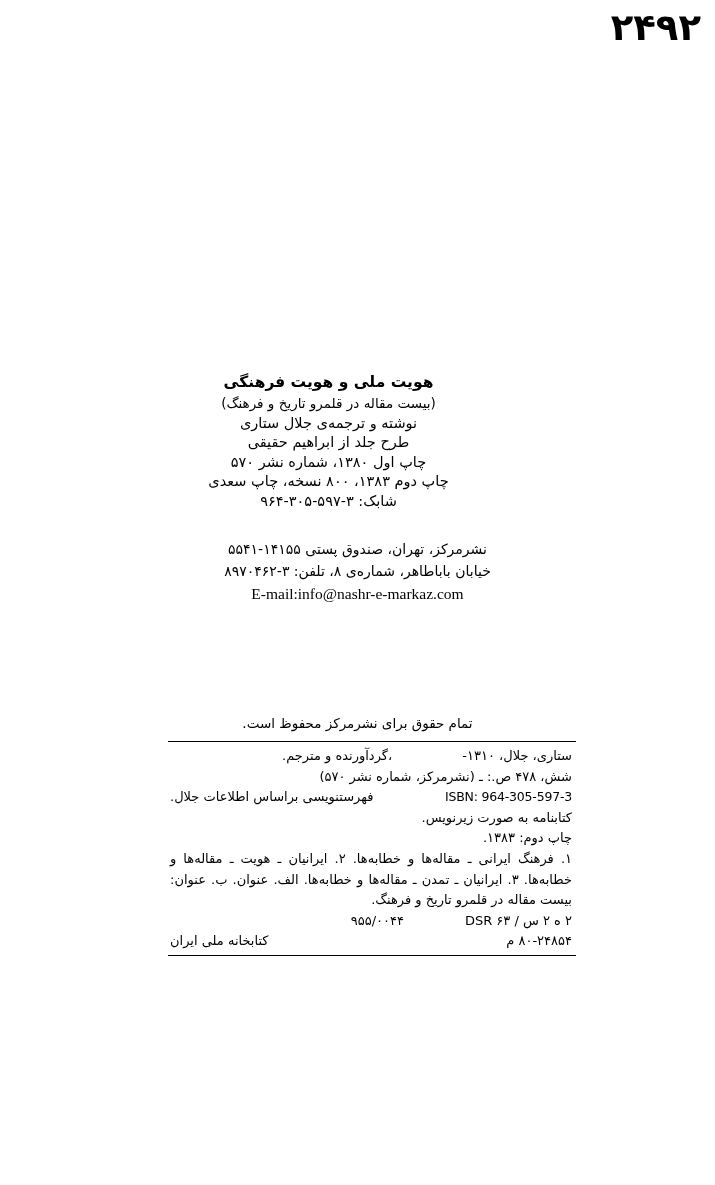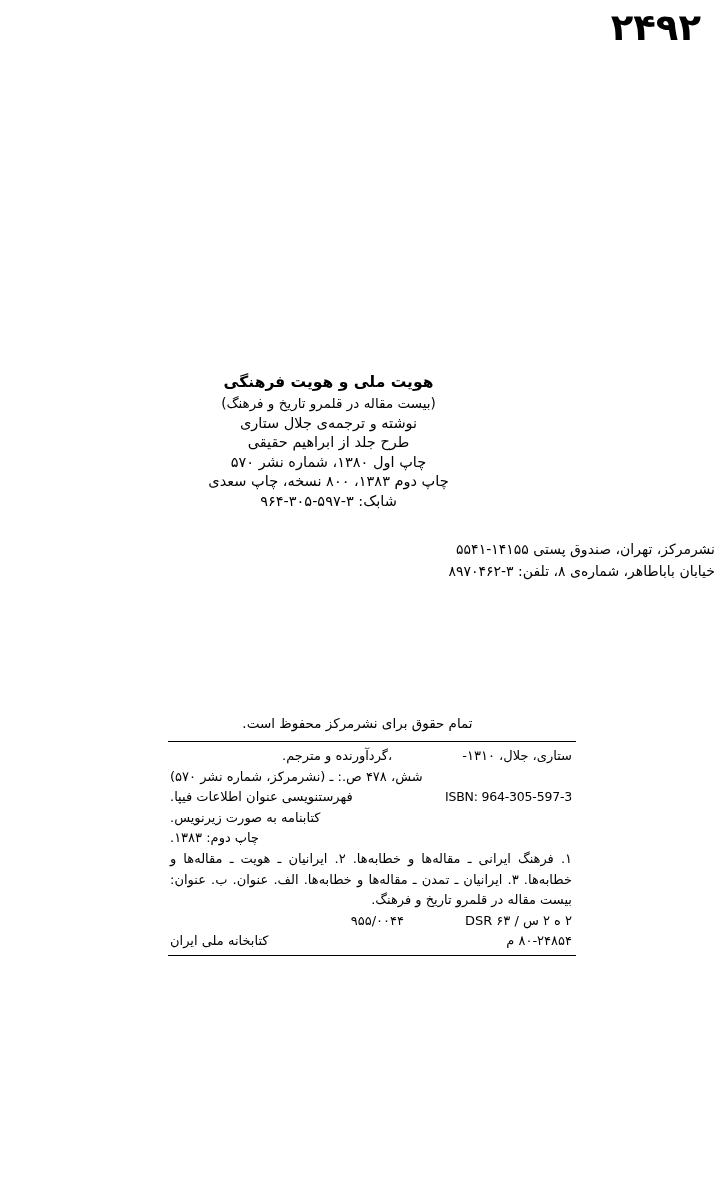--- a/index.html
+++ b/index.html
@@ -61,21 +61,21 @@
   #title-block .subtitle {
     font-size: 13.5px;
   }
 
   
   #address-block {
     position: absolute;
     top: 538px;
     left: 0;
     width: 715px;
-    text-align: right;
+    text-align: center;
     direction: rtl;
   }
   #address-block .ln {
     display: block;
     font-size: 14px;
     line-height: 22px;
     white-space: nowrap;
     direction: rtl;
     unicode-bidi: isolate;
   }
@@ -118,21 +118,21 @@
     border-top-width: 1.8px;
   }
   #cip-block .body {
     padding: 4px 4px 3px 2px;
   }
   #cip-block .cl {
     font-size: 13px;
     line-height: 20.6px;
     direction: rtl;
     unicode-bidi: isolate;
-    text-align: left;
+    text-align: right;
   }
   #cip-block .cl.justify {
     text-align: justify;
     text-align-last: right;
   }
   
   .author-row {
     display: flex;
     flex-direction: row;
     align-items: baseline;
@@ -226,41 +226,42 @@
     <span class="ln">نوشته و ترجمه‌ی جلال ستاری</span>
     <span class="ln">طرح جلد از ابراهیم حقیقی</span>
     <span class="ln">چاپ اول ۱۳۸۰، شماره نشر ۵۷۰</span>
     <span class="ln">چاپ دوم ۱۳۸۳، ۸۰۰ نسخه، چاپ سعدی</span>
     <span class="ln">شابک: ۳-۵۹۷-۳۰۵-۹۶۴</span>
   </div>
 
   <div id="address-block">
     <span class="ln">نشرمرکز، تهران، صندوق پستی ۱۴۱۵۵-۵۵۴۱</span>
     <span class="ln">خیابان باباطاهر، شماره‌ی ۸، تلفن: ۳-۸۹۷۰۴۶۲</span>
+    <span class="ln email">E-mail:info@nashr-e-markaz.com</span>
   </div>
 
   <div id="rights-line">تمام حقوق برای نشرمرکز محفوظ است.</div>
 
   <div id="cip-block">
 
     <div class="rule top"></div>
 
     <div class="body">
 
       <div class="author-row">
         <span class="author">ستاری، جلال، ۱۳۱۰-</span>
         <span class="role">،گردآورنده و مترجم.</span>
       </div>
 
 
       <div class="cl">شش، ۴۷۸ ص.: ـ (نشرمرکز، شماره نشر ۵۷۰)</div>
 
       <div class="isbn-row">
         <span class="isbn-value">ISBN: 964-305-597-3</span>
-        <span class="fipa-text">فهرستنویسی عنوان اطلاعات فیپا.</span>
+        <span class="fipa-text">فهرستنویسی براساس اطلاعات جلال.</span>
       </div>
 
       <div class="cl">کتابنامه به صورت زیرنویس.</div>
 
       <div class="cl">چاپ دوم: ۱۳۸۳.</div>
 
       <div class="cl justify">۱. فرهنگ ایرانی ـ مقاله‌ها و خطابه‌ها. ۲. ایرانیان ـ هویت ـ مقاله‌ها و خطابه‌ها. ۳. ایرانیان ـ تمدن ـ مقاله‌ها و خطابه‌ها. الف. عنوان.  ب. عنوان: بیست مقاله در قلمرو تاریخ و فرهنگ.</div>
 
       <div class="class-row">
         <span class="callno">۲ ه ۲ س / ۶۳ DSR</span>

